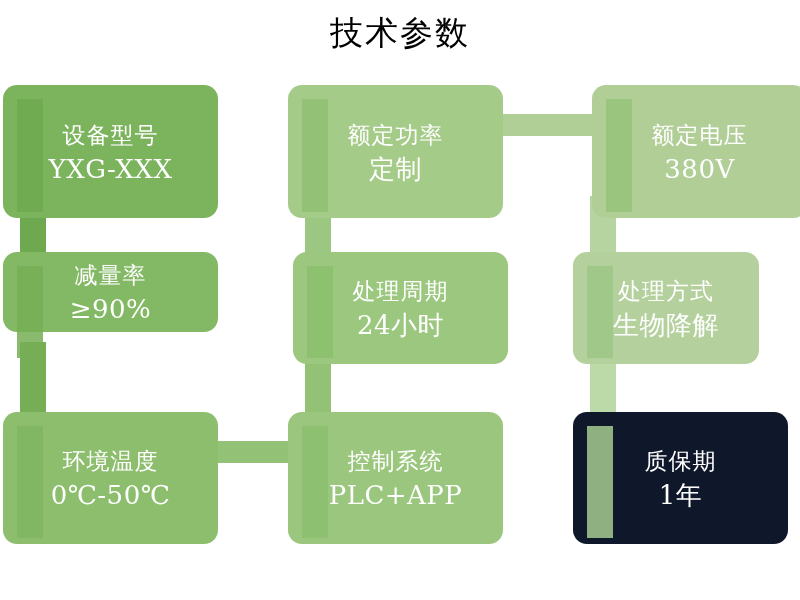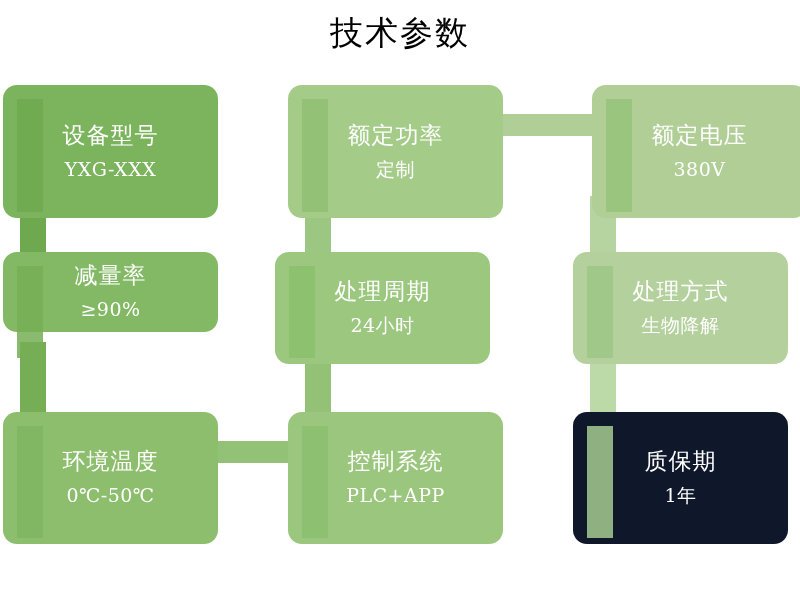--- a/index.html
+++ b/index.html
@@ -56,21 +56,21 @@
     text-align: center;
     overflow: visible;
   }
   .card .card-title {
     font-size: 23px;
     line-height: 30px;
     letter-spacing: 1px;
     white-space: nowrap;
   }
   .card .card-value {
-    font-size: 19px;
+    font-size: 26px;
     line-height: 30px;
     letter-spacing: 0.5px;
     white-space: nowrap;
     margin-top: 4px;
   }
   
   .accent-stub {
     position: absolute;
     width: 26px;
     border-radius: 0;
@@ -108,26 +108,26 @@
       <div class="card" style="left: 592px; top: 85px; width: 215px; height: 133px; background: rgb(176, 206, 150);">
         <div class="accent-stub" style="background: rgb(150, 195, 122); left: 14px; top: 14px; height: 113px; opacity: 0.85;"></div>
         <div class="card-title" style="position: relative;">额定电压</div>
         <div class="card-value" style="position: relative;">380V</div>
       </div>
       <div class="card" style="left: 3px; top: 252px; width: 215px; height: 80px; background: rgb(131, 185, 100);">
         <div class="accent-stub" style="background: rgb(117, 174, 85); left: 14px; top: 14px; height: 92px; opacity: 0.85;"></div>
         <div class="card-title" style="position: relative;">减量率</div>
         <div class="card-value" style="position: relative;">≥90%</div>
       </div>
-      <div class="card" style="left: 275px; top: 252px; width: 215px; height: 112px; background: rgb(156, 199, 127);">
+      <div class="card" style="left: 293px; top: 252px; width: 215px; height: 112px; background: rgb(156, 199, 127);">
         <div class="accent-stub" style="background: rgb(139, 190, 108); left: 14px; top: 14px; height: 92px; opacity: 0.85;"></div>
         <div class="card-title" style="position: relative;">处理周期</div>
         <div class="card-value" style="position: relative;">24小时</div>
       </div>
-      <div class="card" style="left: 573px; top: 252px; width: 215px; height: 112px; background: rgb(180, 209, 157);">
+      <div class="card" style="left: 573px; top: 252px; width: 186px; height: 112px; background: rgb(180, 209, 157);">
         <div class="accent-stub" style="background: rgb(156, 199, 134); left: 14px; top: 14px; height: 92px; opacity: 0.85;"></div>
         <div class="card-title" style="position: relative;">处理方式</div>
         <div class="card-value" style="position: relative;">生物降解</div>
       </div>
       <div class="card" style="left: 3px; top: 412px; width: 215px; height: 132px; background: rgb(140, 190, 109);">
         <div class="accent-stub" style="background: rgb(127, 181, 96); left: 14px; top: 14px; height: 112px; opacity: 0.85;"></div>
         <div class="card-title" style="position: relative;">环境温度</div>
         <div class="card-value" style="position: relative;">0℃-50℃</div>
       </div>
       <div class="card" style="left: 288px; top: 412px; width: 215px; height: 132px; background: rgb(154, 198, 125);">

